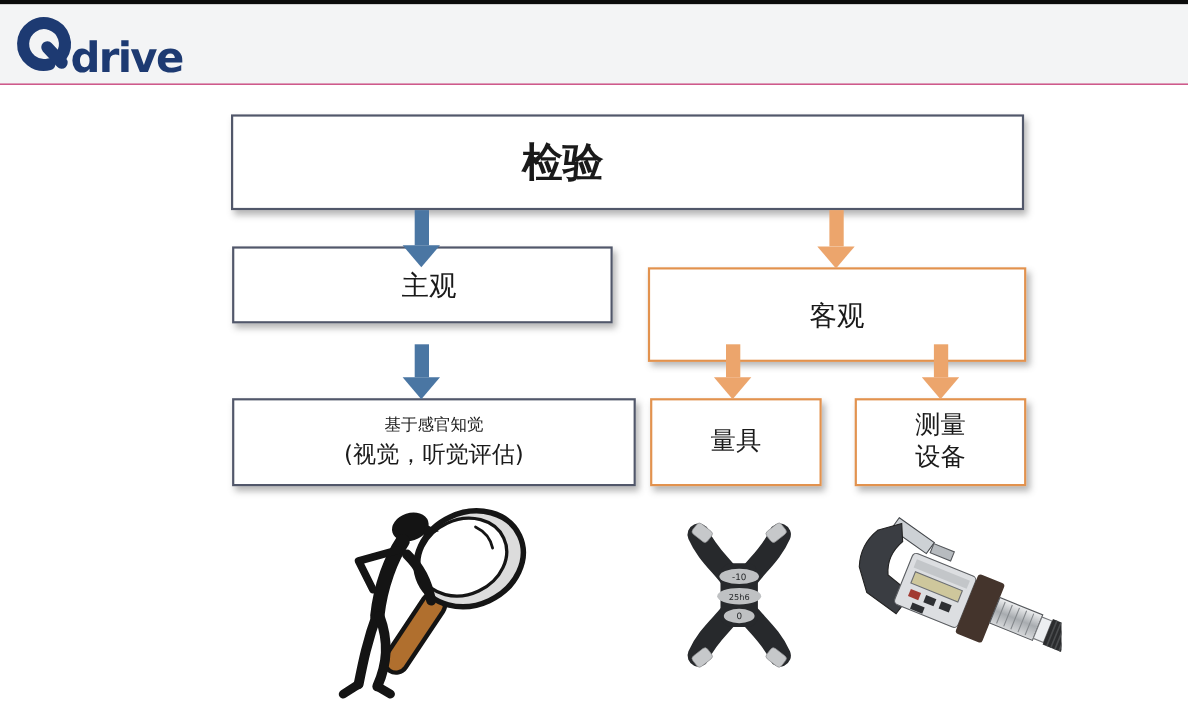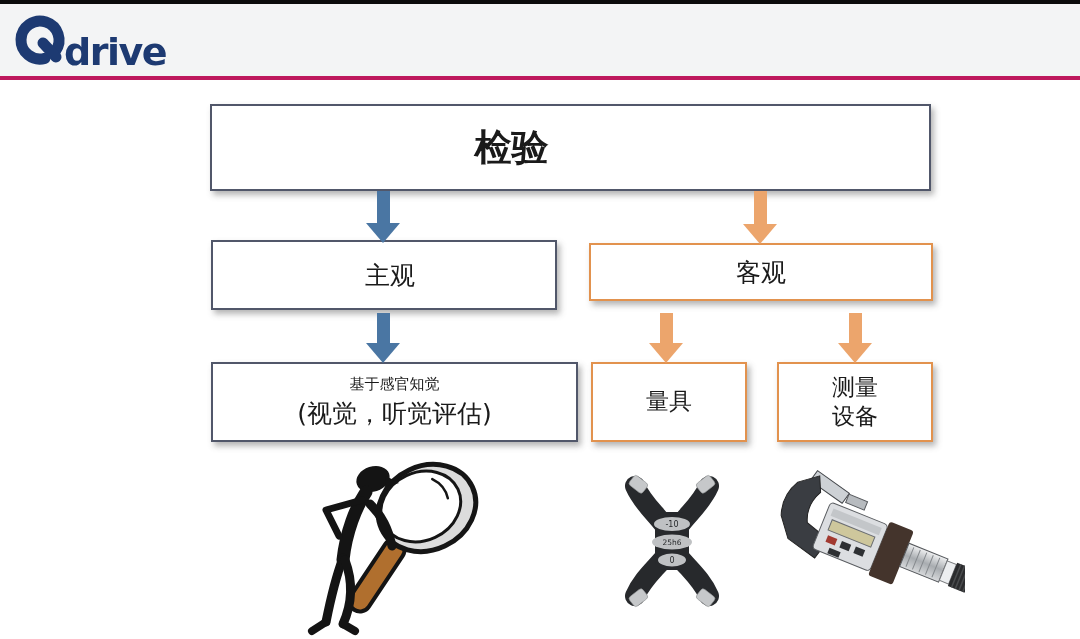--- a/index.html
+++ b/index.html
@@ -4,45 +4,45 @@
 <style>
   html,body{margin:0;padding:0;}
   body{
     width:1080px;height:639px;background:#ffffff;overflow:hidden;
     font-family:"DejaVu Sans","Liberation Sans",sans-serif;
     position:relative;
   }
   .slide{position:absolute;inset:0;}
   
   .topstrip{position:absolute;left:0;top:0;width:1080px;height:4px;background:#0b0b0b;}
-  .header{position:absolute;left:0;top:4px;width:1080px;height:72px;background:#f3f4f5;border-bottom:4px solid #be185d;}
+  .header{position:absolute;left:0;top:4px;width:1080px;height:72px;background:#f3f4f5;border-bottom:1px solid #be185d;}
   .logo{position:absolute;left:10px;top:6px;width:170px;height:62px;}
   .page-title{
     position:absolute;top:13px;right:18px;margin:0;
     font-size:30px;font-weight:bold;color:#111;letter-spacing:1px;white-space:nowrap;
   }
   .page-title .squiggle{
     text-decoration-line:underline;text-decoration-style:wavy;
     text-decoration-color:#cc1111;text-decoration-thickness:2px;text-underline-offset:5px;
   }
   
   .box{
     position:absolute;box-sizing:border-box;background:#fff;
     display:flex;flex-direction:column;align-items:center;justify-content:center;
     text-align:center;color:#1a1a1a;
     box-shadow:3px 4px 6px rgba(90,90,90,.45);
   }
   .gbox{border:2px solid #51576a;}
   .obox{border:2px solid #e2924e;}
   #box-root{left:210px;top:104px;width:721px;height:87px;font-size:37px;font-weight:bold;padding-right:118px;}
-  #box-subjective{left:211px;top:240px;width:346px;height:70px;font-size:25px;padding-left:12px;}
-  #box-objective{left:589px;top:243px;width:344px;height:58px;font-size:25px;}
+  #box-subjective{left:211px;top:224px;width:346px;height:70px;font-size:25px;padding-left:12px;}
+  #box-objective{left:589px;top:243px;width:344px;height:86px;font-size:25px;}
   #box-sensory{left:211px;top:362px;width:367px;height:80px;}
   #box-sensory .small{font-size:15px;margin-bottom:3px;}
-  #box-sensory .big{font-size:25px;}
+  #box-sensory .big{font-size:21px;}
   #box-gonogo{left:591px;top:362px;width:156px;height:80px;font-size:23px;line-height:1.28;}
   #box-measuring{left:777px;top:362px;width:156px;height:80px;font-size:23px;line-height:1.28;}
   
   .arrow{position:absolute;width:34px;display:flex;flex-direction:column;align-items:center;}
   .arrow .shaft{width:13px;flex:1;}
   .arrow .head{width:0;height:0;border-left:17px solid transparent;border-right:17px solid transparent;border-top:20px solid;}
   .arrow.blue .shaft{background:#4a76a3;}
   .arrow.blue .head{border-top-color:#4a76a3;}
   .arrow.orange .shaft{background:#eca56c;}
   .arrow.orange .head{border-top-color:#eca56c;}

